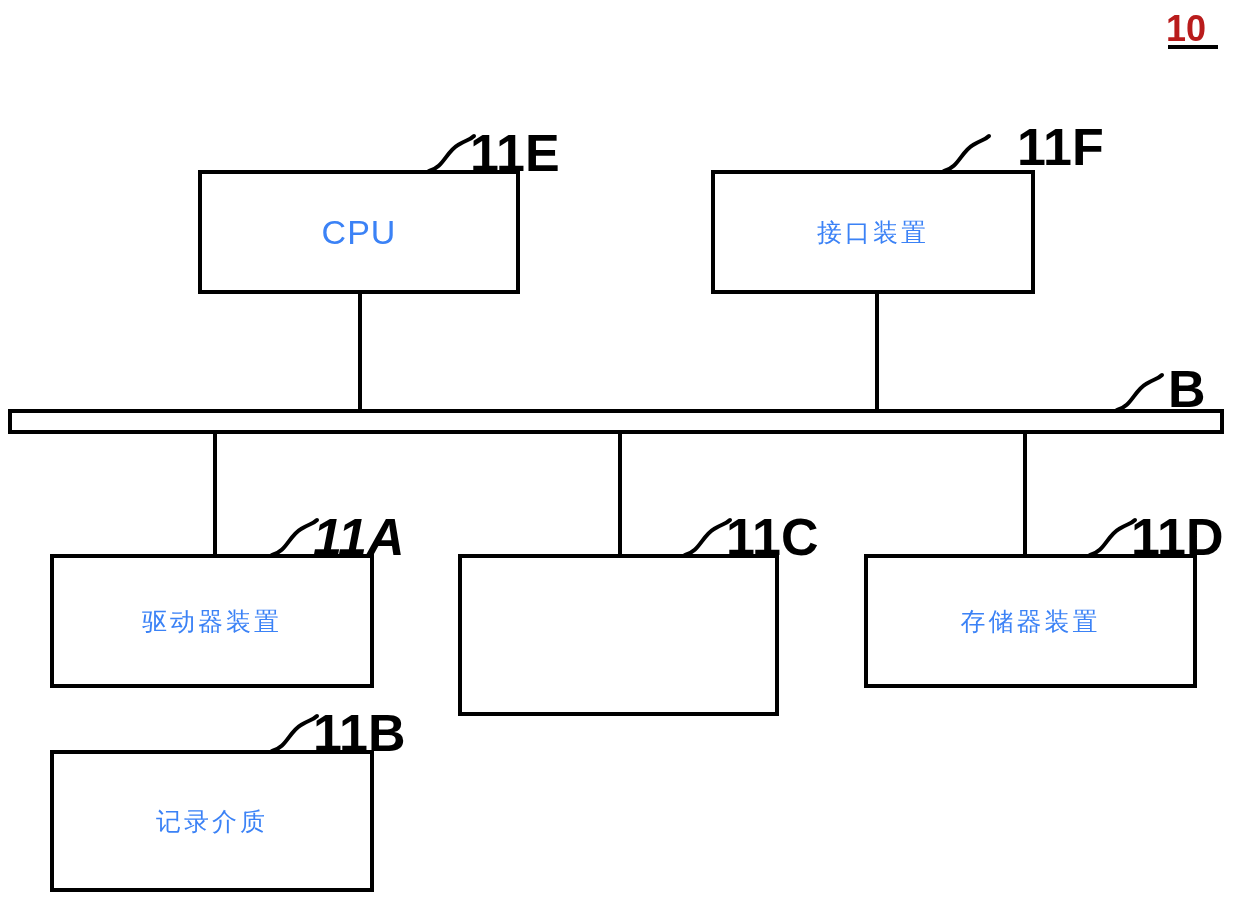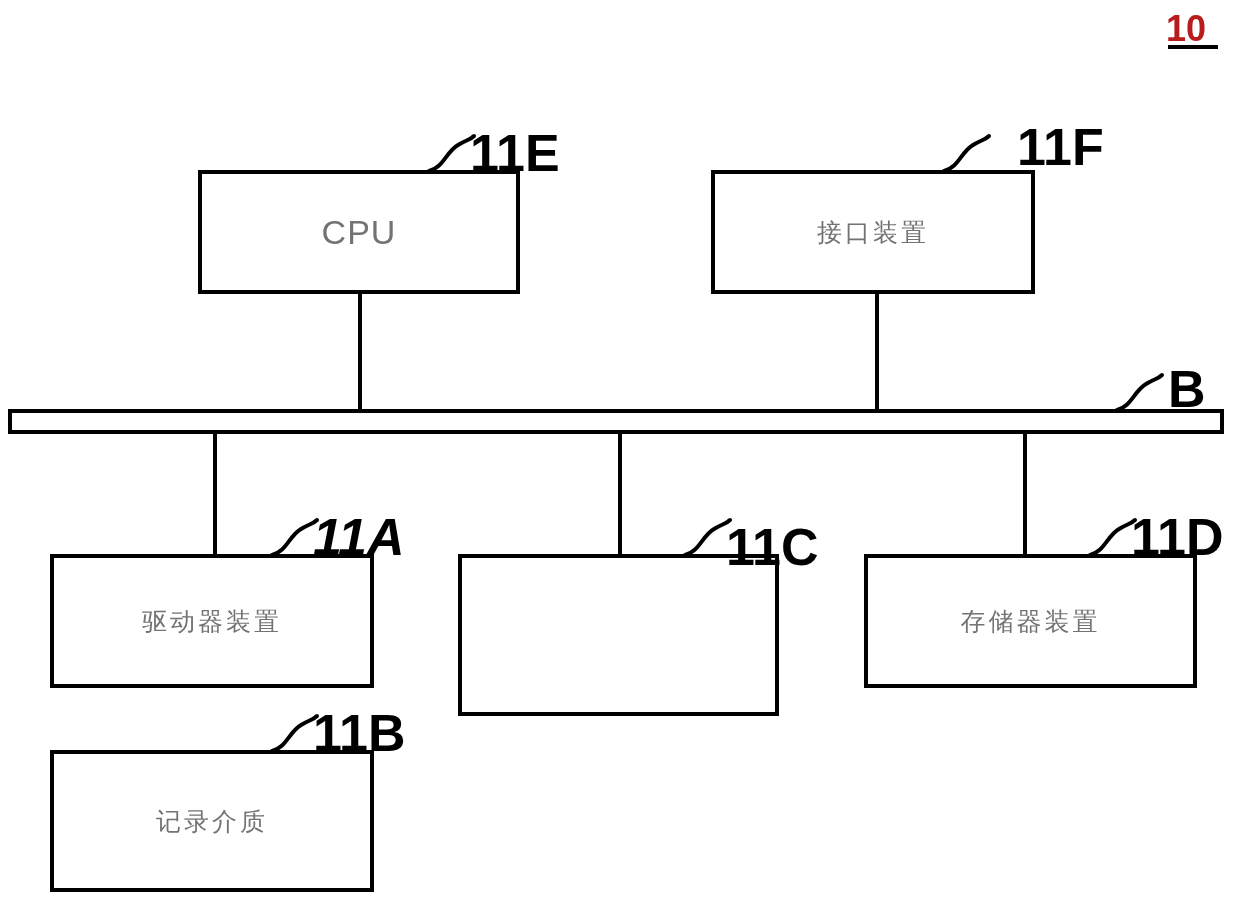--- a/index.html
+++ b/index.html
@@ -48,21 +48,21 @@
   .fig-underline {
     stroke: #000000;
     stroke-width: 4;
   }
   .box-label {
     position: absolute;
     display: flex;
     align-items: center;
     justify-content: center;
     text-align: right;
-    color: #737373;
+    color: #3b82f6;
     font-size: 34px;
     letter-spacing: 1px;
     white-space: nowrap;
     user-select: none;
   }
   .box-label.cjk {
     font-family: "DejaVu Sans", "Liberation Sans", sans-serif;
     font-size: 25px;
     letter-spacing: 3px;
   }
@@ -123,17 +123,17 @@
 
   <div class="box-label" style="left:200px; top:172px; width:318px; height:120px;">CPU</div>
   <div class="box-label cjk" style="left:713px; top:172px; width:320px; height:120px;">接口装置</div>
   <div class="box-label cjk" style="left:52px; top:556px; width:320px; height:130px;">驱动器装置</div>
   <div class="box-label cjk" style="left:866px; top:556px; width:329px; height:130px;">存储器装置</div>
   <div class="box-label cjk" style="left:52px; top:752px; width:320px; height:138px;">记录介质</div>
 
   <div class="ref-num" style="left:470px; top:123px;">11E</div>
   <div class="ref-num" style="left:985px; top:117px;margin-left:32px;">11F</div>
   <div class="ref-num" style="left:313px; top:507px;font-style:italic;">11A</div>
-  <div class="ref-num" style="left:726px; top:507px;margin-top:10px;">11C</div>
+  <div class="ref-num" style="left:726px; top:507px;">11C</div>
   <div class="ref-num" style="left:1131px; top:507px;">11D</div>
   <div class="ref-num" style="left:313px; top:703px;">11B</div>
 
 </div>
 
 </body></html>

